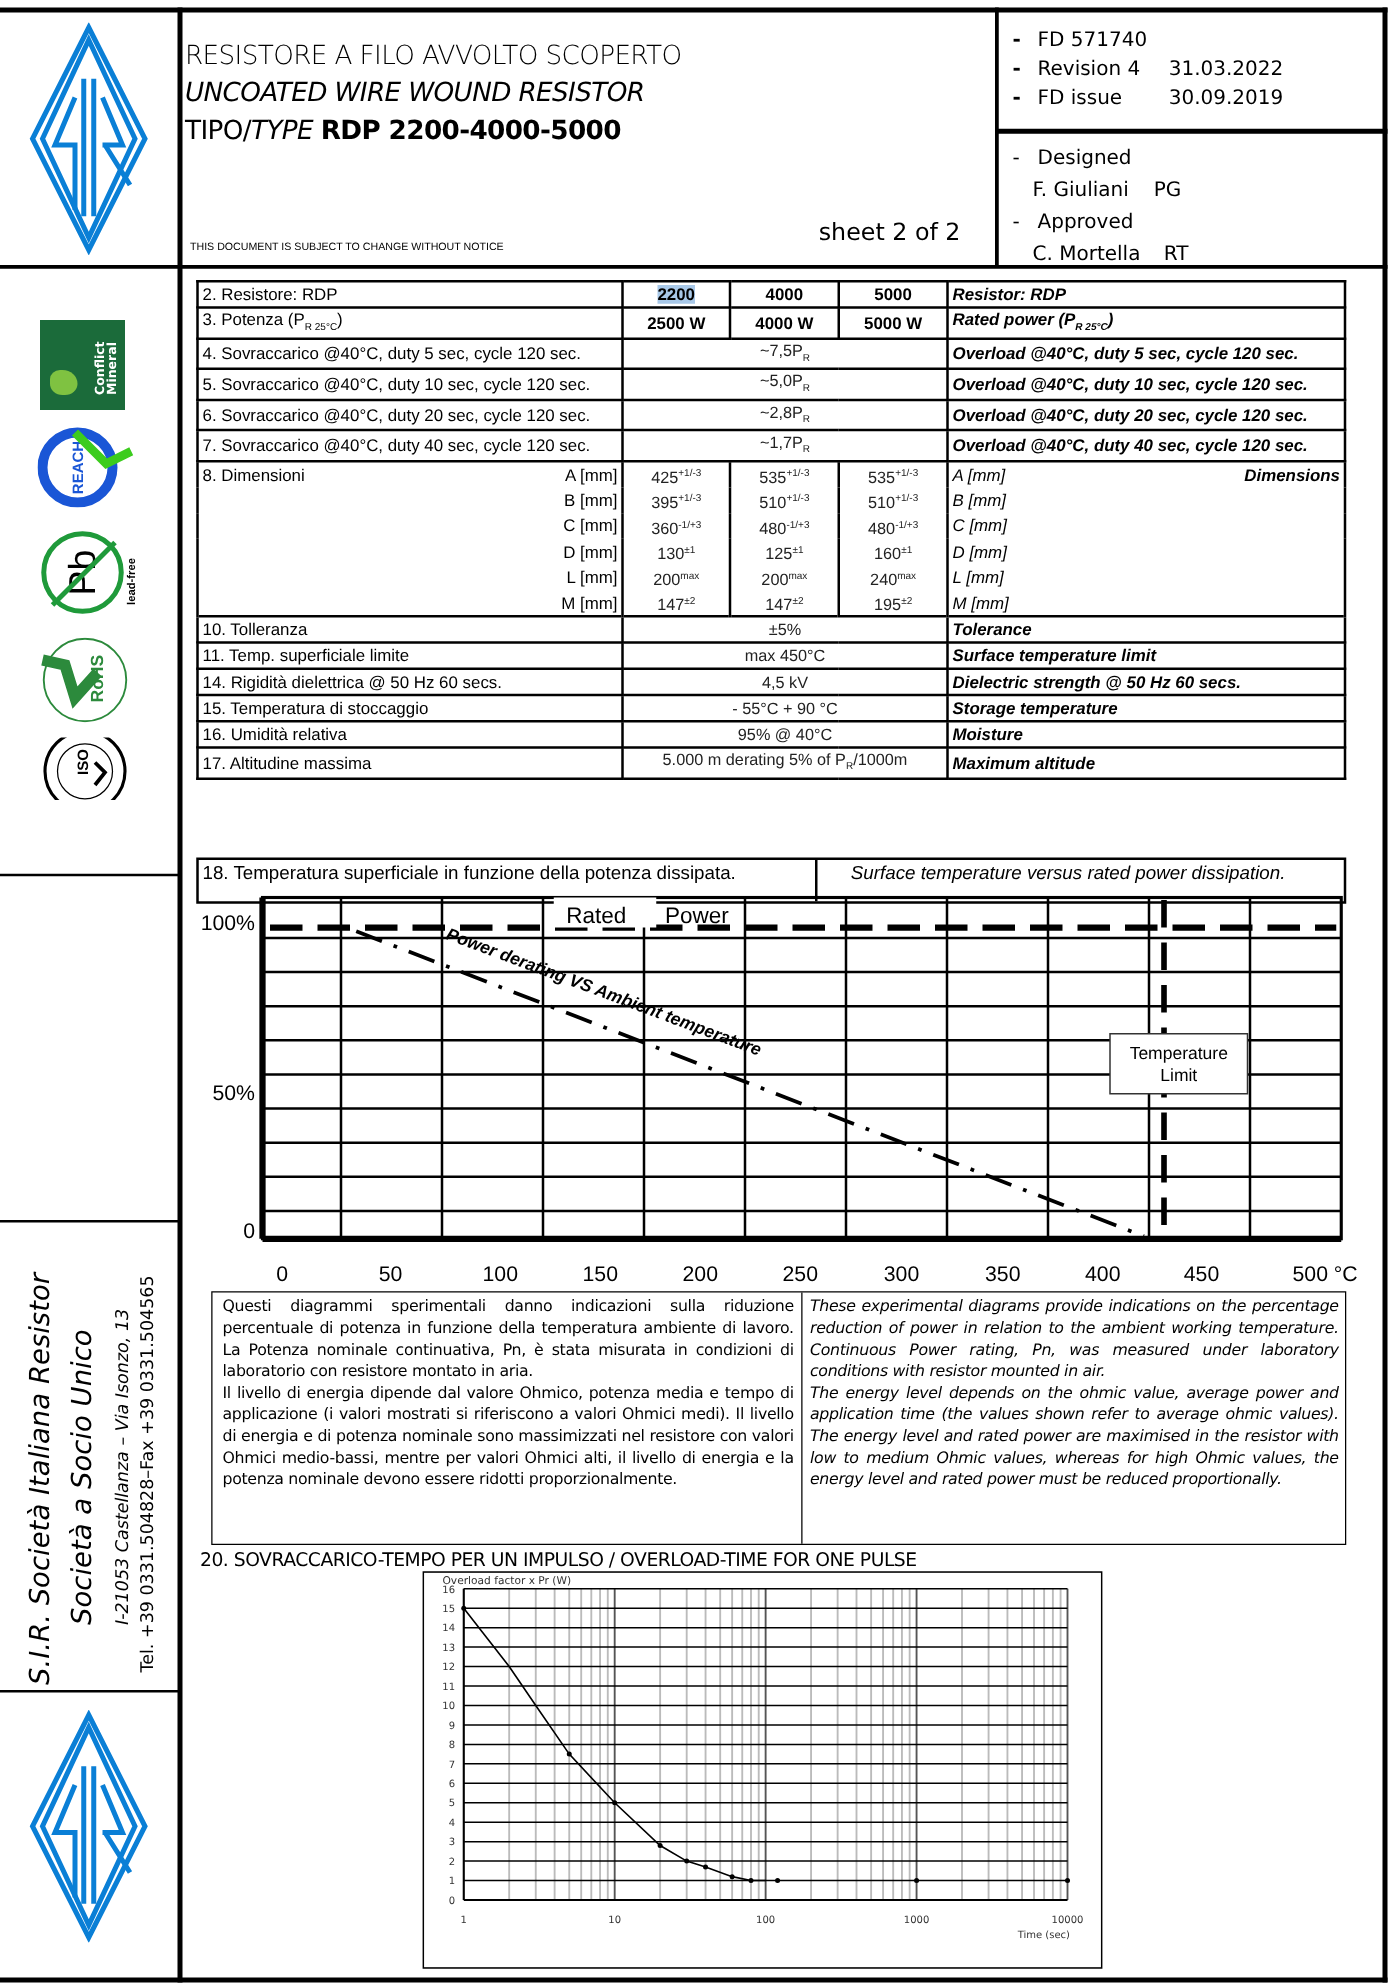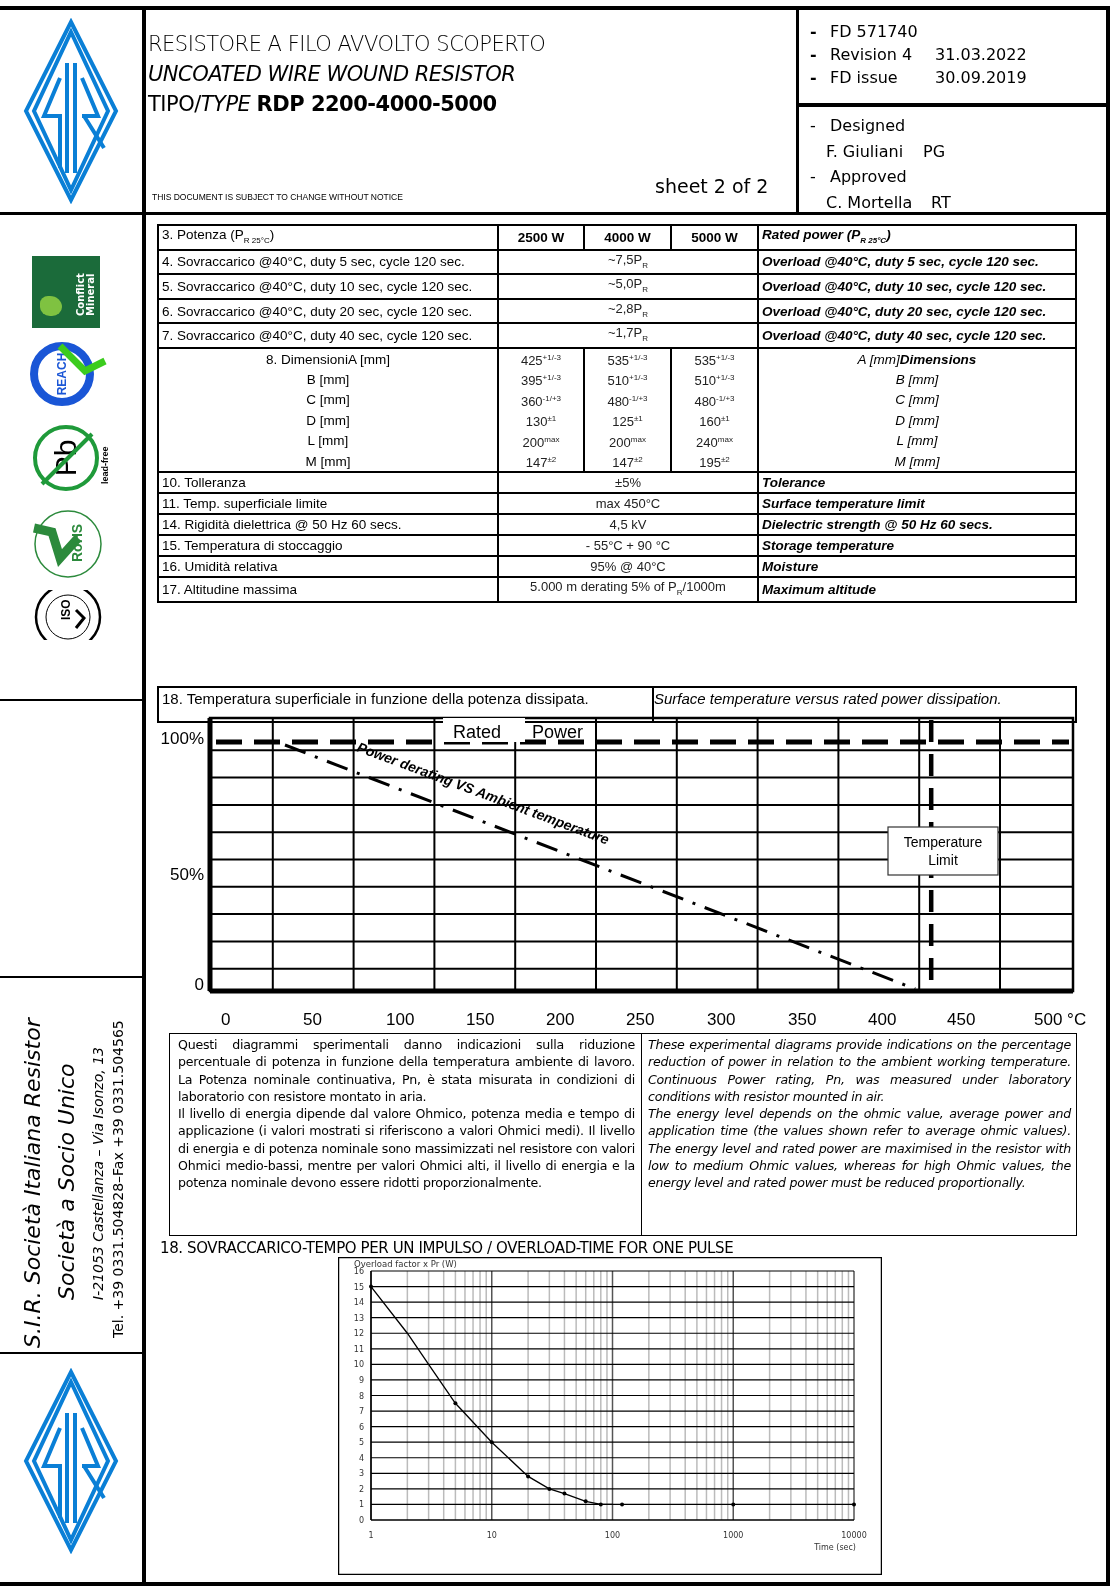--- a/index.html
+++ b/index.html
@@ -16,26 +16,26 @@
   .sheet{position:absolute;left:655px;top:175px;font-size:19px;font-family:"DejaVu Sans",sans-serif}
   .meta{position:absolute;font-size:16px;font-family:"DejaVu Sans",sans-serif;line-height:23px}
   .meta .row{display:flex}
   .meta .dash{width:30px;padding-left:10px}
   table.spec{position:absolute;left:157px;top:224px;width:920px;border-collapse:collapse;font-size:13.5px}
   table.spec td{border:2px solid #000;padding:0 3px;height:21px;white-space:nowrap;line-height:17px}
   table.spec td.c{text-align:center;font-size:13px;color:#222}
   table.spec td.en{font-style:italic}
   table.spec td.b{font-weight:bold;text-align:center}
   table.spec .dimrow td{border-top:none;border-bottom:none;height:20.5px}
-  table.spec .lbl{display:flex;justify-content:center}
+  table.spec .lbl{display:flex;justify-content:space-between}
   sup{font-size:8px;vertical-align:5px}
   sub{font-size:8px}
   .sec18{position:absolute;left:157px;top:686px;width:920px;height:37px;border:2px solid #000;display:flex;font-size:15px}
   .sec18 .l{width:495px;border-right:2px solid #000;padding-left:3px;line-height:22px}
-  .sec18 .r{flex:1;text-align:left;padding-right:20px;font-style:italic;line-height:22px}
+  .sec18 .r{flex:1;text-align:center;padding-right:20px;font-style:italic;line-height:22px}
   .notes{position:absolute;left:169px;top:1033px;width:908px;height:203px;border:1.5px solid #000;display:flex;font-size:12.6px;line-height:17.3px;font-family:"DejaVu Sans",sans-serif}
   .notes .it{width:472px;padding:2px 6px 0 8px;text-align:justify;border-right:1.5px solid #000;letter-spacing:-0.25px}
   .notes .en{flex:1;padding:2px 5px 0 6px;text-align:justify;font-style:italic;letter-spacing:-0.25px}
   .sec19{position:absolute;left:160px;top:1239px;font-size:15px;font-family:"DejaVu Sans",sans-serif;letter-spacing:-0.4px}
   .vert{position:absolute;transform:rotate(-90deg);transform-origin:left top;white-space:nowrap;font-family:"DejaVu Sans",sans-serif;font-style:italic}
 </style>
 </head>
 <body>
 
 <div class="hline" style="left:0;top:6px;width:1110px;height:4px"></div>
@@ -147,20 +147,27 @@
 
 <table class="spec">
   <colgroup>
       <col style="width:340px">
       <col style="width:86px">
       <col style="width:87px">
       <col style="width:87px">
       <col>
     </colgroup>
   <tbody>
+      <tr>
+    <td>2. Resistore: RDP</td>
+    <td class="b"><span style="background:#a8c8e8">2200</span></td>
+    <td class="b">4000</td>
+    <td class="b">5000</td>
+    <td class="en" style="font-weight:bold">Resistor: RDP</td>
+  </tr>
   <tr>
     <td><span>3. Potenza (P</span><sub>R 25°C</sub><span>)</span></td>
     <td class="b">2500 W</td>
     <td class="b">4000 W</td>
     <td class="b">5000 W</td>
     <td class="en" style="font-weight:bold"><span>Rated power (P</span><sub>R 25°C</sub><span>)</span></td>
   </tr>
   <tr>
         <td>4. Sovraccarico @40°C, duty 5 sec, cycle 120 sec.</td>
         <td class="c" colspan="3"><span>~7,5P</span><sub>R</sub></td>
@@ -373,21 +380,21 @@
   <div class="it">
       <div>Questi diagrammi sperimentali danno indicazioni sulla riduzione percentuale di potenza in funzione della temperatura ambiente di lavoro. La Potenza nominale continuativa, Pn, è stata misurata in condizioni di laboratorio con resistore montato in aria.</div>
       <div>Il livello di energia dipende dal valore Ohmico, potenza media e tempo di applicazione (i valori mostrati si riferiscono a valori Ohmici medi). Il livello di energia e di potenza nominale sono massimizzati nel resistore con valori Ohmici medio-bassi, mentre per valori Ohmici alti, il livello di energia e la potenza nominale devono essere ridotti proporzionalmente.</div>
     </div>
   <div class="en">
       <div>These experimental diagrams provide indications on the percentage reduction of power in relation to the ambient working temperature. Continuous Power rating, Pn, was measured under laboratory conditions with resistor mounted in air.</div>
       <div>The energy level depends on the ohmic value, average power and application time (the values shown refer to average ohmic values). The energy level and rated power are maximised in the resistor with low to medium Ohmic values, whereas for high Ohmic values, the energy level and rated power must be reduced proportionally.</div>
     </div>
 </div>
 
-<div class="sec19">18.   SOVRACCARICO-TEMPO PER UN IMPULSO / OVERLOAD-TIME FOR ONE PULSE</div>
+<div class="sec19">20.   SOVRACCARICO-TEMPO PER UN IMPULSO / OVERLOAD-TIME FOR ONE PULSE</div>
 <svg id="overload-chart" class="abs" style="left:338px;top:1257px" width="544" height="318">
     <rect x="0.5" y="0.5" width="543" height="317" fill="#fff" stroke="#000" stroke-width="1.5"></rect>
     <line x1="69.34937197642573" y1="14" x2="69.34937197642573" y2="263" stroke="#bbb" stroke-width="1.5"></line>
     <line x1="90.61239150739924" y1="14" x2="90.61239150739924" y2="263" stroke="#bbb" stroke-width="1.5"></line>
     <line x1="105.69874395285146" y1="14" x2="105.69874395285146" y2="263" stroke="#bbb" stroke-width="1.5"></line>
     <line x1="117.40062802357427" y1="14" x2="117.40062802357427" y2="263" stroke="#bbb" stroke-width="1.5"></line>
     <line x1="126.96176348382497" y1="14" x2="126.96176348382497" y2="263" stroke="#bbb" stroke-width="1.5"></line>
     <line x1="135.0455883317215" y1="14" x2="135.0455883317215" y2="263" stroke="#bbb" stroke-width="1.5"></line>
     <line x1="142.04811592927717" y1="14" x2="142.04811592927717" y2="263" stroke="#bbb" stroke-width="1.5"></line>
     <line x1="148.22478301479848" y1="14" x2="148.22478301479848" y2="263" stroke="#bbb" stroke-width="1.5"></line>

